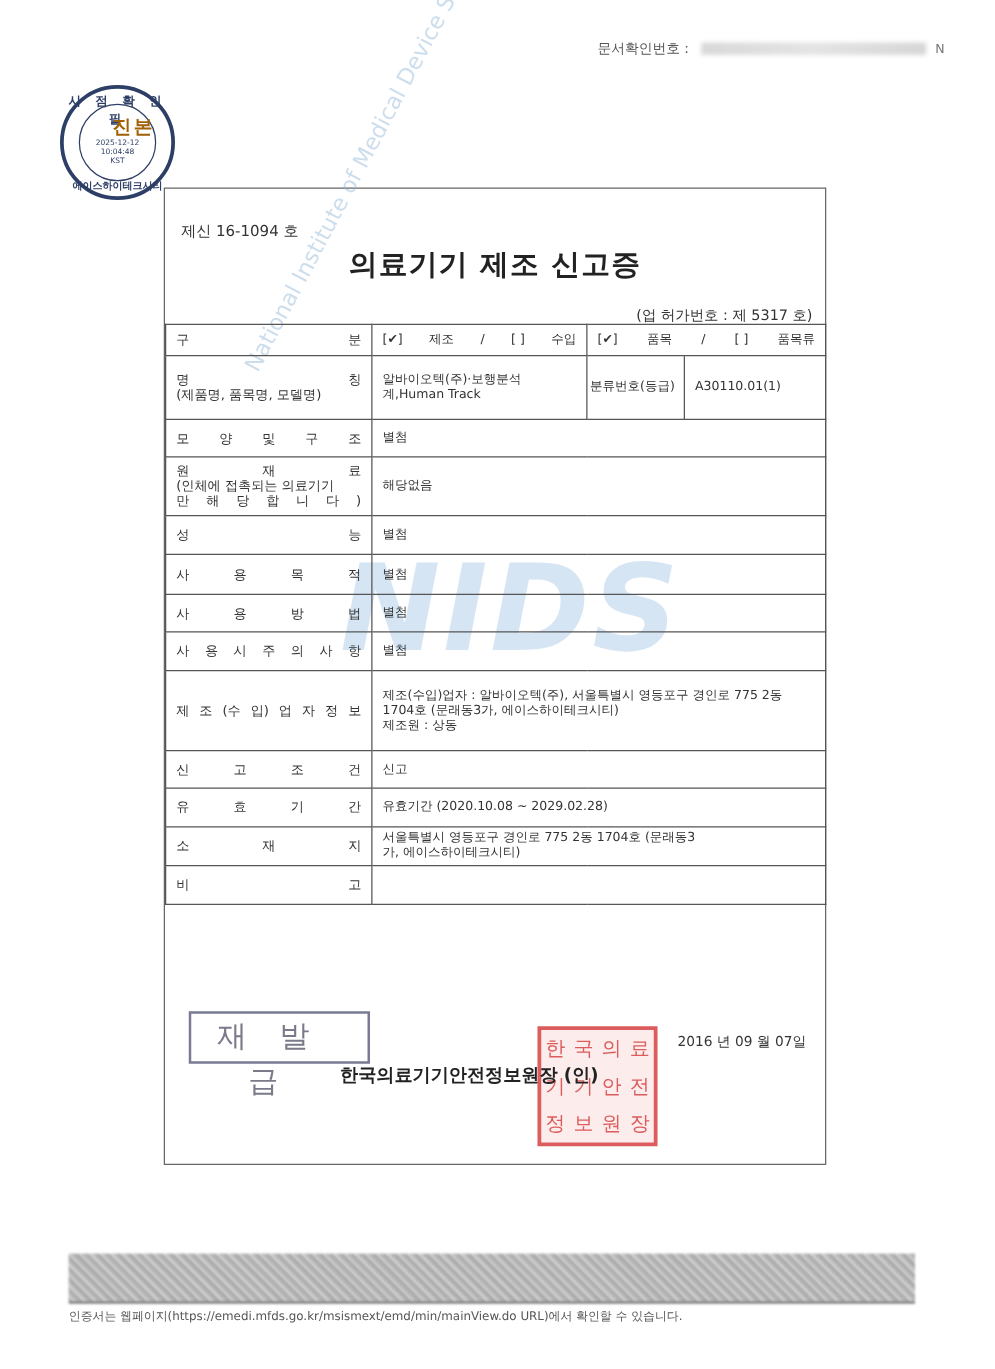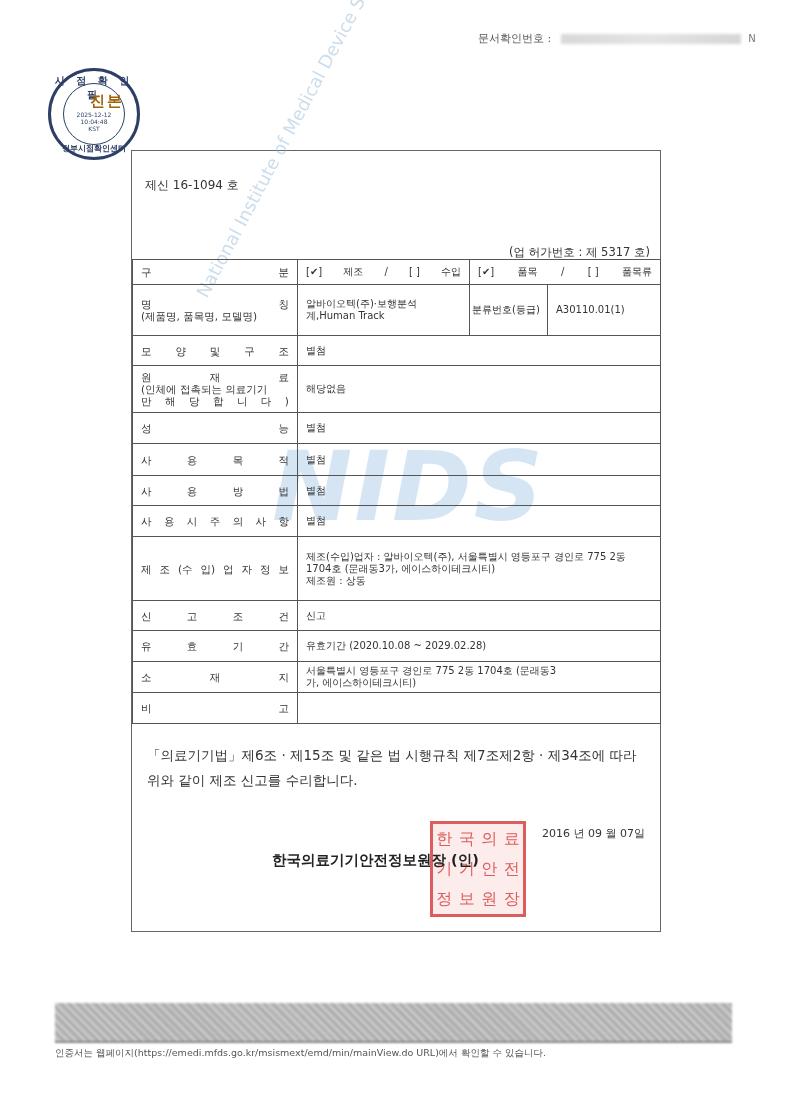--- a/index.html
+++ b/index.html
@@ -84,34 +84,35 @@
 <body>
 
 <div class="seal">
   <div class="seal-ring-top">시 점 확 인 필</div>
   <div class="seal-inner">
     <span class="seal-main">진본</span>
     <span class="seal-small">2025-12-12</span>
     <span class="seal-small">10:04:48</span>
     <span class="seal-small">KST</span>
   </div>
-  <div class="seal-ring-bot">정부시점확인센터</div>
+  <div class="seal-ring-bot">에이스하이테크시티</div>
 </div>
 
 <div class="doc-no">
   <span>문서확인번호 :</span>
   <span class="doc-no-blur"></span>
   <span class="doc-no-tail">N</span>
 </div>
 
 <div class="cert">
   <div class="wm-nids">NIDS</div>
   <div class="wm-text" style="left:60px; top:140px; transform:rotate(-62deg); transform-origin:left top;">National Institute of Medical Device Safety Information</div>
 
   <div class="cert-no">제신 16-1094 호</div>
+  <div class="cert-title">의료기기 제조 신고증</div>
   <div class="permit-no">(업 허가번호 : 제 5317 호)</div>
 
   <table class="grid">
     <colgroup>
       <col style="width:165px">
         <col style="width:172px">
         <col style="width:78px">
         <col style="width:113px">
     </colgroup>
 
@@ -292,21 +293,21 @@
             <div class="sp">
               <span>비</span>
               <span>고</span>
             </div>
           </td>
       <td colspan="3"></td>
     </tr>
   </tbody>
     </table>
 
-  <div class="statement">「의료기기법」제6조 · 제15조 및 같은 법 시행규칙 제7조제2항 · 제34조에 따라 위와 같이 제조 신고를 수리합니다.</div>
+  <div class="reissue">재발급</div>
   <div class="red-seal">
     <span>한</span>
     <span>국</span>
     <span>의</span>
     <span>료</span>
     <span>기</span>
     <span>기</span>
     <span>안</span>
     <span>전</span>
     <span>정</span>

